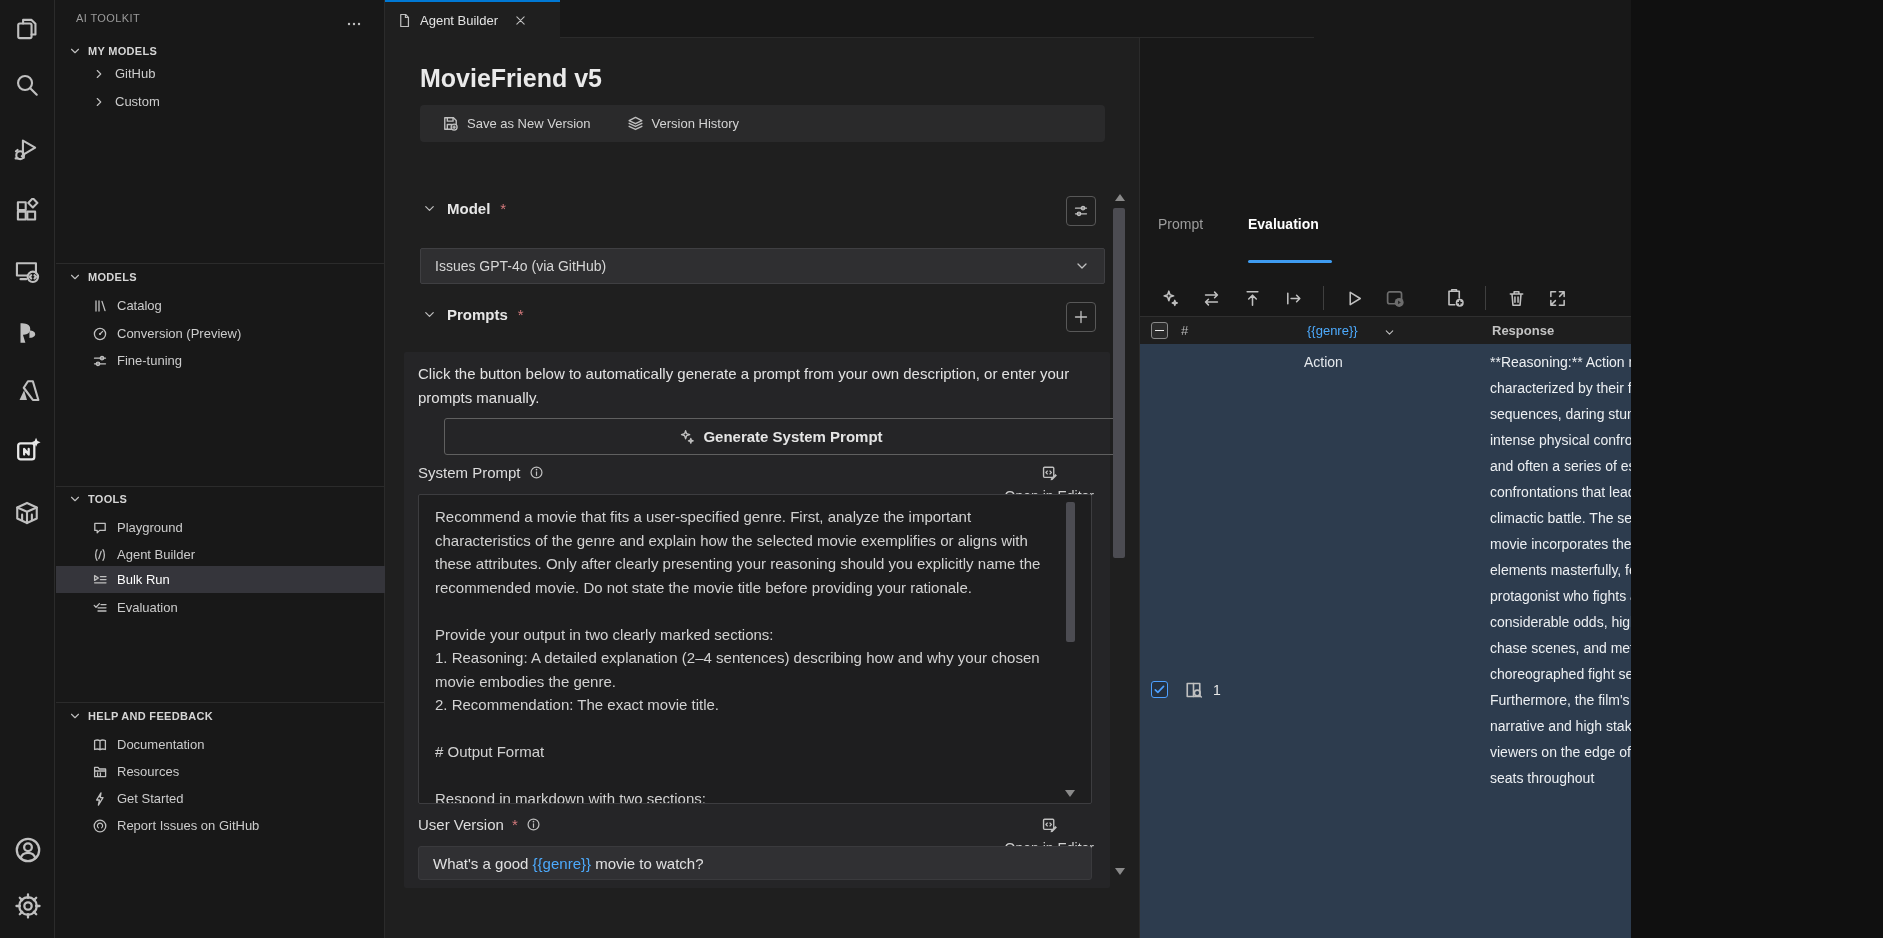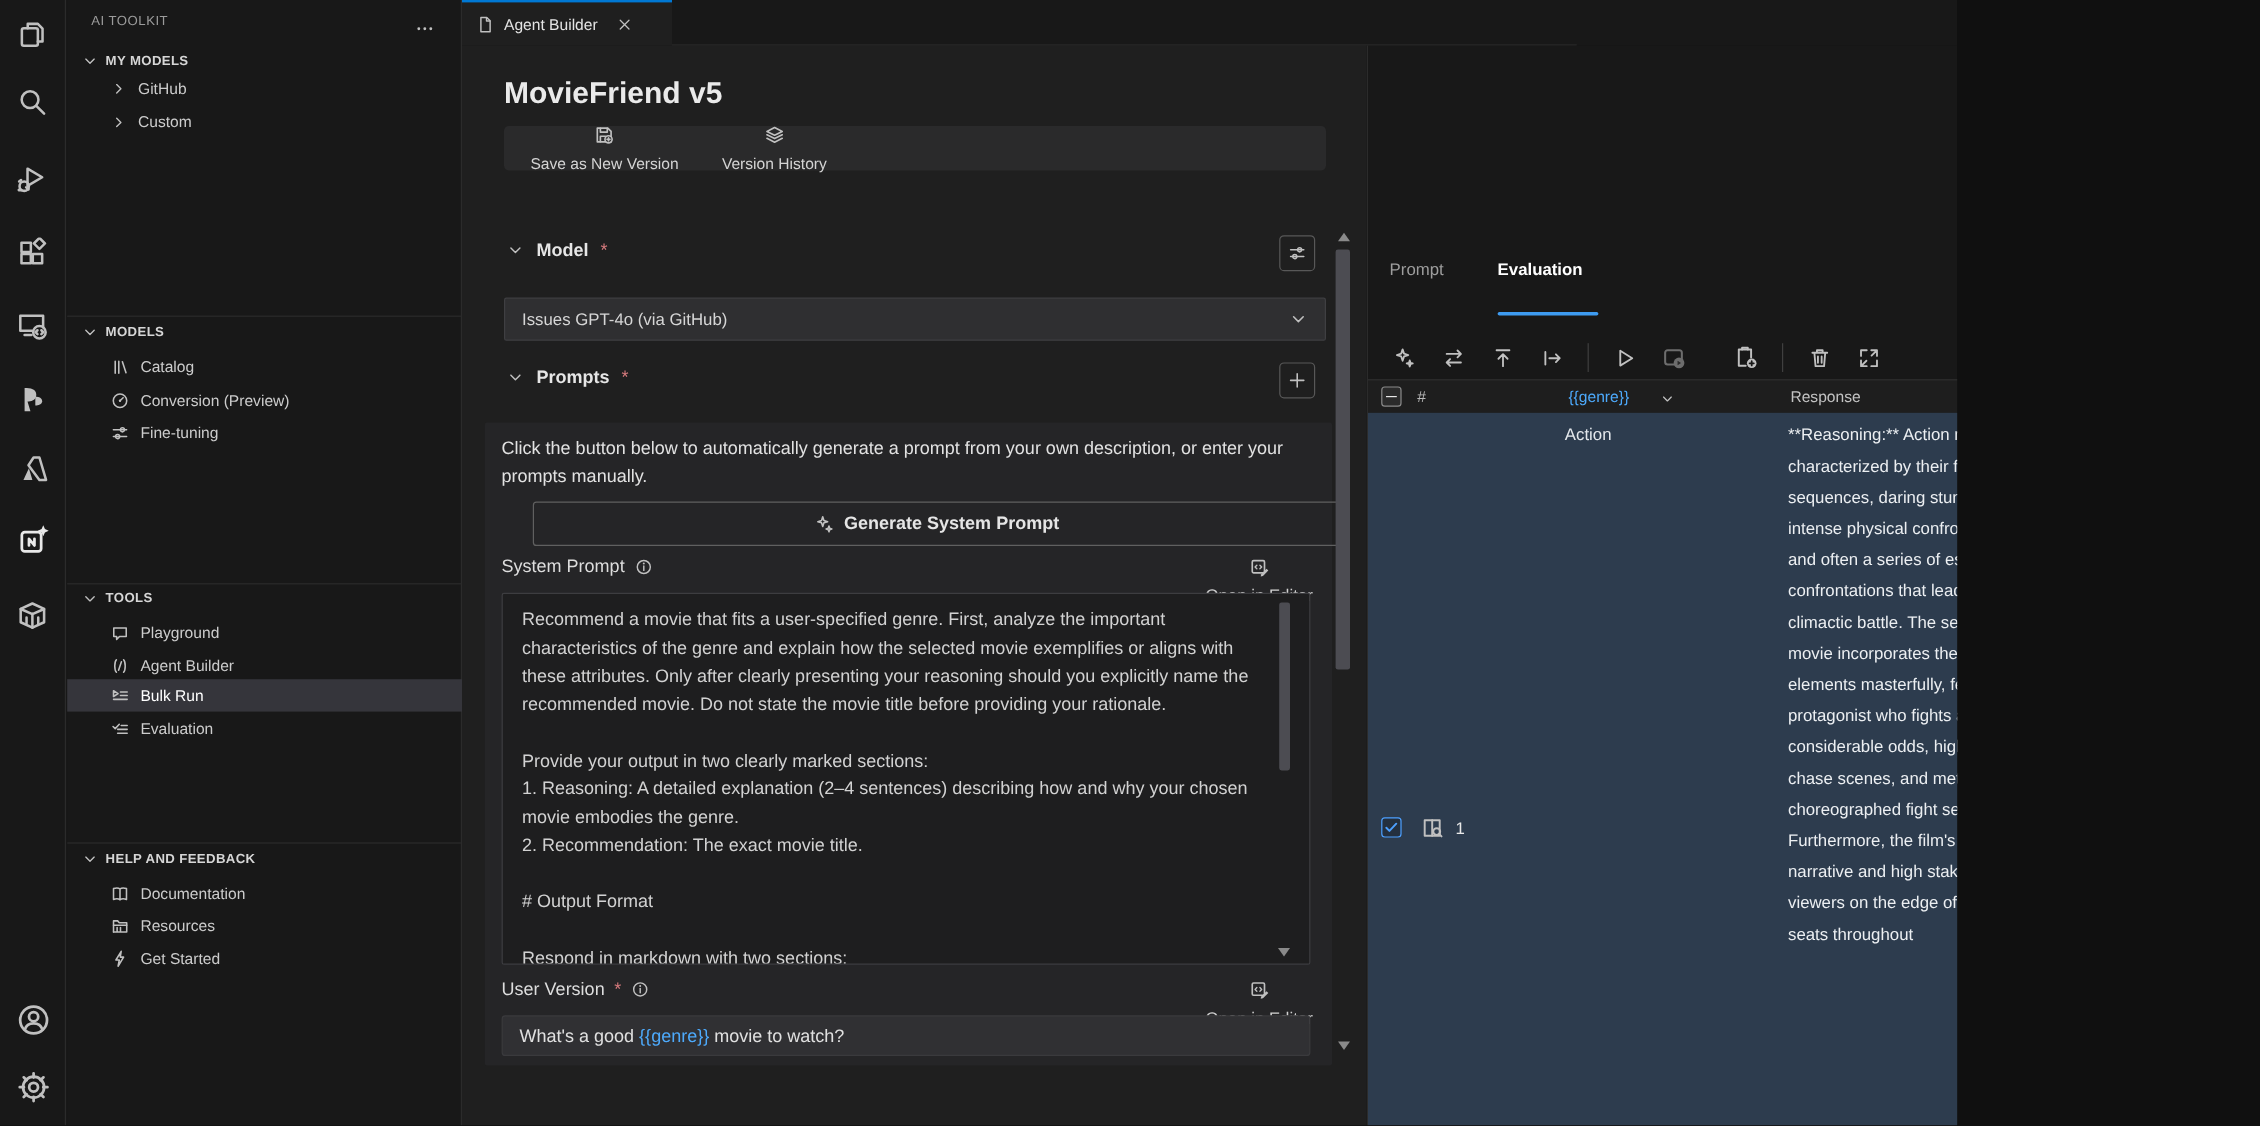--- a/index.html
+++ b/index.html
@@ -22,21 +22,21 @@
   .sb-item.sel{background:#35353b;color:#fff;}
   .divider{position:absolute;left:0;width:329px;height:1px;background:#2b2b2b;}
   
   .topbar{position:absolute;left:385px;top:0;width:1498px;height:38px;background:#181818;}
   .tab{position:absolute;left:0;top:0;width:175px;height:38px;background:#1f1f1f;border-top:2px solid #0078d4;display:flex;align-items:center;padding:0 12px;gap:8px;font-size:13px;color:#e4e4e4;}
   .tabline{position:absolute;left:175px;top:37px;width:754px;height:1px;background:#2b2b2b;}
   
   .editor{position:absolute;left:385px;top:38px;width:754px;height:900px;background:#1f1f1f;}
   .title{position:absolute;left:35px;top:26px;font-size:25px;font-weight:bold;color:#eaeaea;}
   .strip{position:absolute;left:35px;top:67px;width:685px;height:37px;background:#2a2a2b;border-radius:4px;display:flex;align-items:center;gap:36px;padding:0 22px;font-size:13px;color:#d4d4d4;}
-  .strip .tbtn{display:flex;align-items:center;gap:8px;flex-direction:column;}
+  .strip .tbtn{display:flex;align-items:center;gap:8px;}
   .sechead{position:absolute;display:flex;align-items:center;gap:10px;font-size:15px;font-weight:600;color:#e6e6e6;}
   .req{color:#d57a7d;font-weight:normal;}
   .sqbtn{position:absolute;width:30px;height:30px;border:1px solid #585858;border-radius:4px;display:flex;align-items:center;justify-content:center;background:#1f1f1f;}
   .dropdown{position:absolute;left:35px;top:210px;width:685px;height:36px;background:#2f2f31;border:1px solid #3f3f42;border-radius:2px;display:flex;align-items:center;justify-content:space-between;padding:0 14px;font-size:14px;color:#d6d6d6;}
   .ppanel{position:absolute;left:19px;top:314px;width:706px;height:536px;background:#252527;border-radius:2px;}
   .pdesc{position:absolute;left:14px;top:10px;width:676px;font-size:15px;line-height:24px;color:#e2e2e2;}
   .genbtn{position:absolute;left:14px;top:66px;width:674px;height:37px;border:1px solid #606060;border-radius:3px;display:flex;align-items:center;justify-content:center;gap:8px;font-size:15px;font-weight:bold;color:#e5e5e5;background:transparent;margin-left:26px;}
   .lblrow{position:absolute;left:14px;width:676px;display:flex;align-items:center;gap:8px;font-size:15px;color:#dddddd;}
   .openlink{position:absolute;right:0;top:0;display:flex;align-items:center;gap:7px;font-size:14px;color:#d0d0d0;flex-direction:column;}
   .sysbox{position:absolute;left:14px;top:142px;width:674px;height:310px;background:#1e1e1f;border:1px solid #3d3d40;border-radius:2px;padding:10px 26px 10px 16px;font-size:15px;line-height:23.5px;color:#d2d2d2;white-space:pre-wrap;overflow:hidden;}
@@ -290,20 +290,29 @@
       <span>Resources</span>
       </div>
     <div class="sb-item" style="top:785px">
       <span>
           <svg class="ic" width="16" height="16" viewBox="0 0 16 16">
             <path d="M9 1.8L4.6 9h2.8l-1 5.2L11 6.6H8.2z"></path>
           </svg>
         </span>
       <span>Get Started</span>
       </div>
+    <div class="sb-item" style="top:812px">
+      <span>
+          <svg class="ic" width="16" height="16" viewBox="0 0 16 16">
+            <circle cx="8" cy="8" r="5.8"></circle>
+            <path class="f" d="M8 4.6c-1.9 0-3.2 1.4-3.2 3.1 0 1.4.9 2.5 2.2 2.9v-1c-.7-.4-1-.9-1-1.8 0-1.3 1-2.1 2-2.1s2 .8 2 2.1c0 .9-.3 1.4-1 1.8v1c1.3-.4 2.2-1.5 2.2-2.9C11.2 6 9.9 4.6 8 4.6z"></path>
+          </svg>
+        </span>
+      <span>Report Issues on GitHub</span>
+      </div>
   </div>
 
   <div class="topbar">
     <div class="tab">
       <span>
           <svg class="ic" width="15" height="15" viewBox="0 0 16 16">
             <path d="M4 1.6h5.2l3 3V14.4H4z"></path>
             <path d="M9 1.8v3h3"></path>
           </svg>
         </span>
@@ -564,21 +573,21 @@
         </div>
       <div class="abs" style="left:41px;top:6px">#</div>
       <div class="abs" style="left:167px;top:6px;color:#4daafc">
         <span>{{genre}}</span>
       </div>
       <div class="abs" style="left:243px;top:9px">
           <svg class="ic" width="13" height="13" viewBox="0 0 16 16">
             <path d="M4 6l4 4 4-4"></path>
           </svg>
         </div>
-      <div class="abs" style="left:352px;top:6px;font-weight:normal;color:#c3c3c3">Response</div>
+      <div class="abs" style="left:352px;top:6px;font-weight:bold;color:#c3c3c3">Response</div>
       <div class="abs" style="left:577px;top:6px;font-weight:bold;color:#c3c3c3">Manual</div>
       <div class="colsep" style="left:153px"></div>
       <div class="colsep" style="left:342px"></div>
       <div class="colsep" style="left:565px"></div>
       <div class="colsep" style="left:719px"></div>
     </div>
 
     <div class="trow">
       <div class="abs cb checked" style="left:11px;top:337px">
         <svg class="ic" width="13" height="13" viewBox="0 0 16 16">

